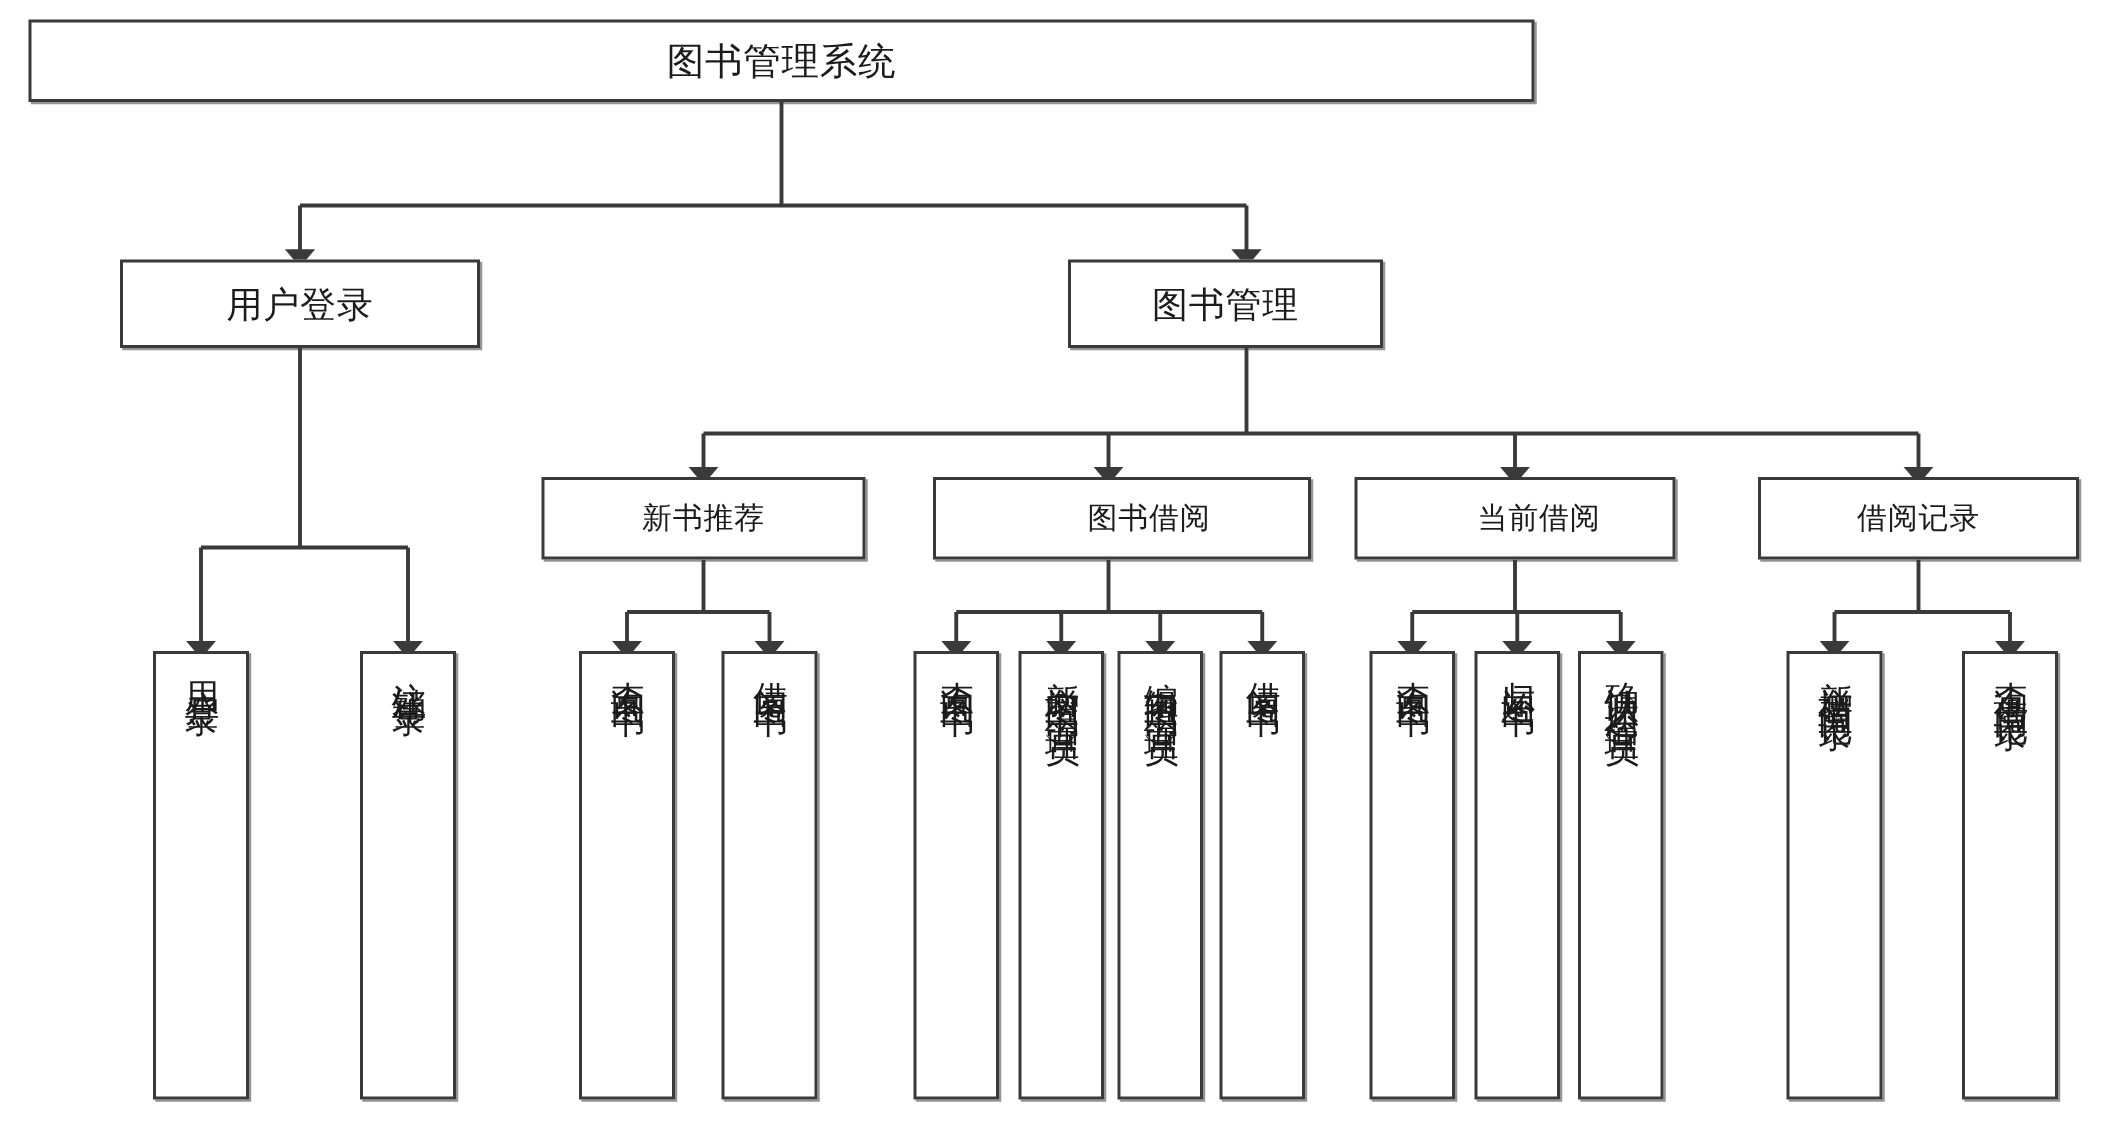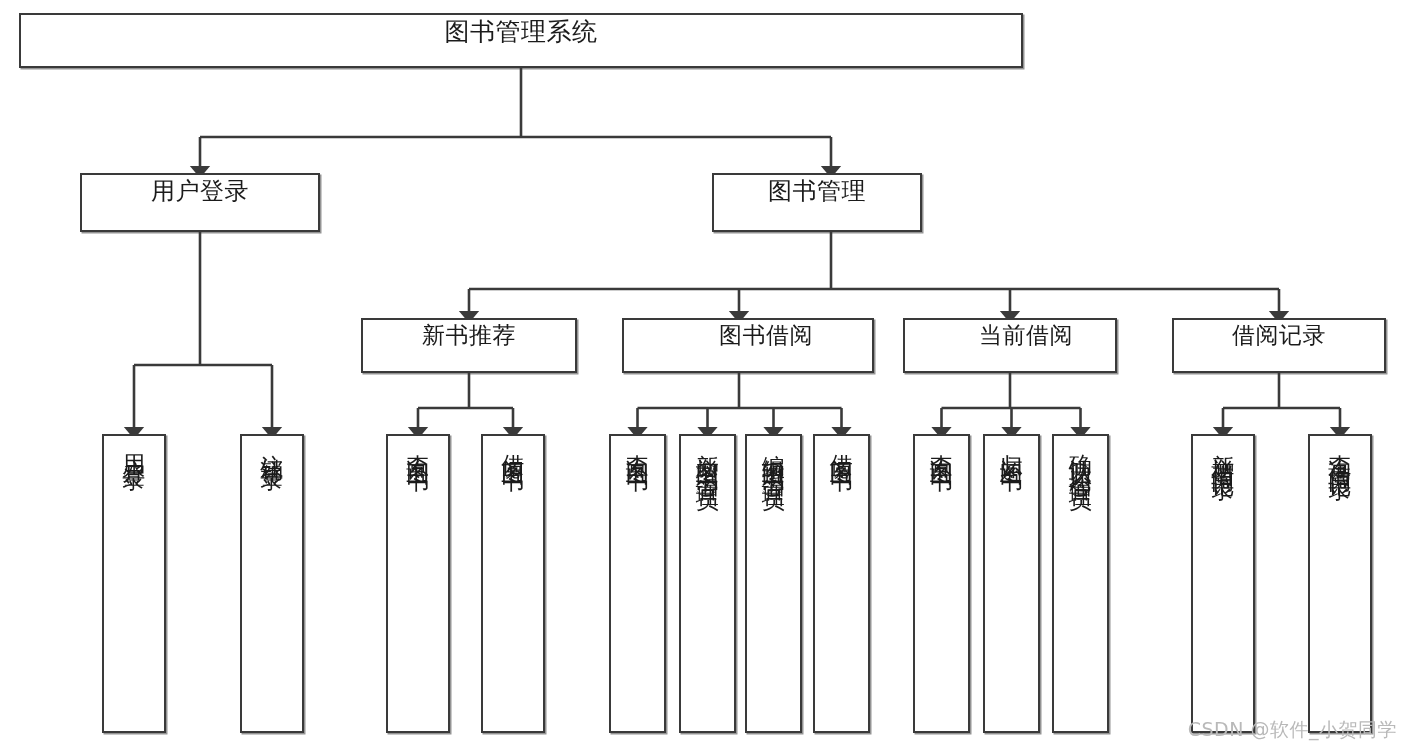--- a/index.html
+++ b/index.html
@@ -26,31 +26,32 @@
     width: 1405px;
     height: 747px;
   }
   .node-box {
     position: absolute;
     box-sizing: border-box;
     background: #ffffff;
     border: 2px solid #3a3a3a;
     box-shadow: 1.5px 1.5px 0 0 rgba(60,60,60,0.55);
     display: flex;
+    align-items: center;
     justify-content: center;
     color: #1b1b1b;
   }
   .node-label {
     font-family: "DejaVu Sans", "Liberation Sans", sans-serif;
     letter-spacing: 0.5px;
     white-space: nowrap;
   }
   .level0 .node-label { font-size: 25px; }
   .level1 .node-label { font-size: 24px; }
-  .level2 .node-label { font-size: 23px; }
+  .level2 .node-label { font-size: 20px; }
   .leaf {
     align-items: flex-start;
     justify-content: center;
     padding-top: 0;
   }
   .leaf .node-label {
     writing-mode: vertical-rl;
     text-orientation: upright;
     font-size: 23px;
     line-height: 1.15;
@@ -174,14 +175,13 @@
         <span class="node-label">确认归还（管理员）</span>
       </div>
       <div class="node-box level3 leaf" style="left: 1191px; top: 434px; width: 64px; height: 299px;">
         <span class="node-label">新增借阅记录</span>
       </div>
       <div class="node-box level3 leaf" style="left: 1308px; top: 434px; width: 64px; height: 299px;">
         <span class="node-label">查询借阅记录</span>
       </div>
     </div>
 
-  <div class="watermark">CSDN @软件_小贺同学</div>
 </div>
 
 </body></html>

